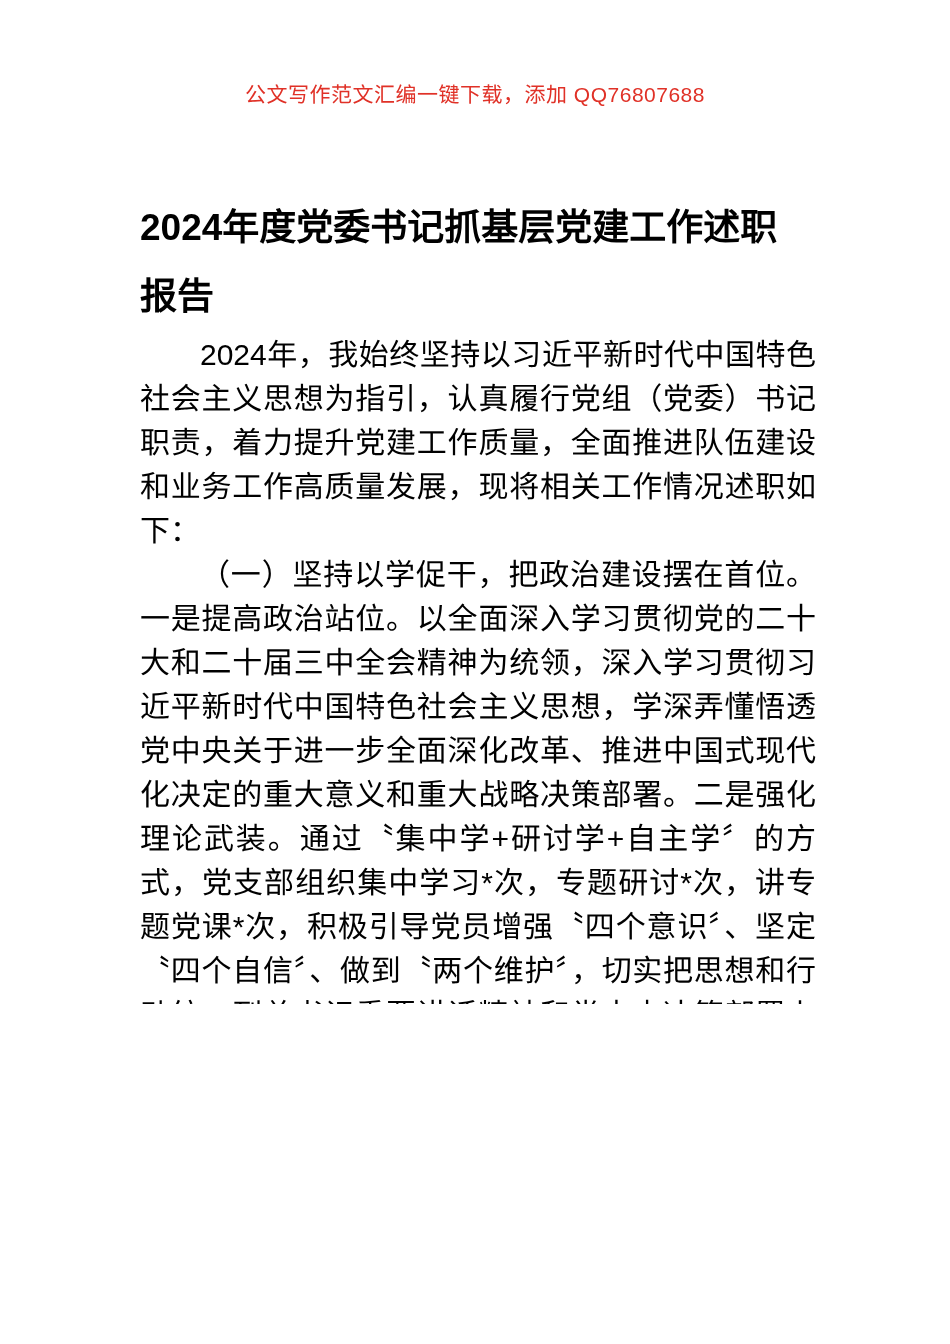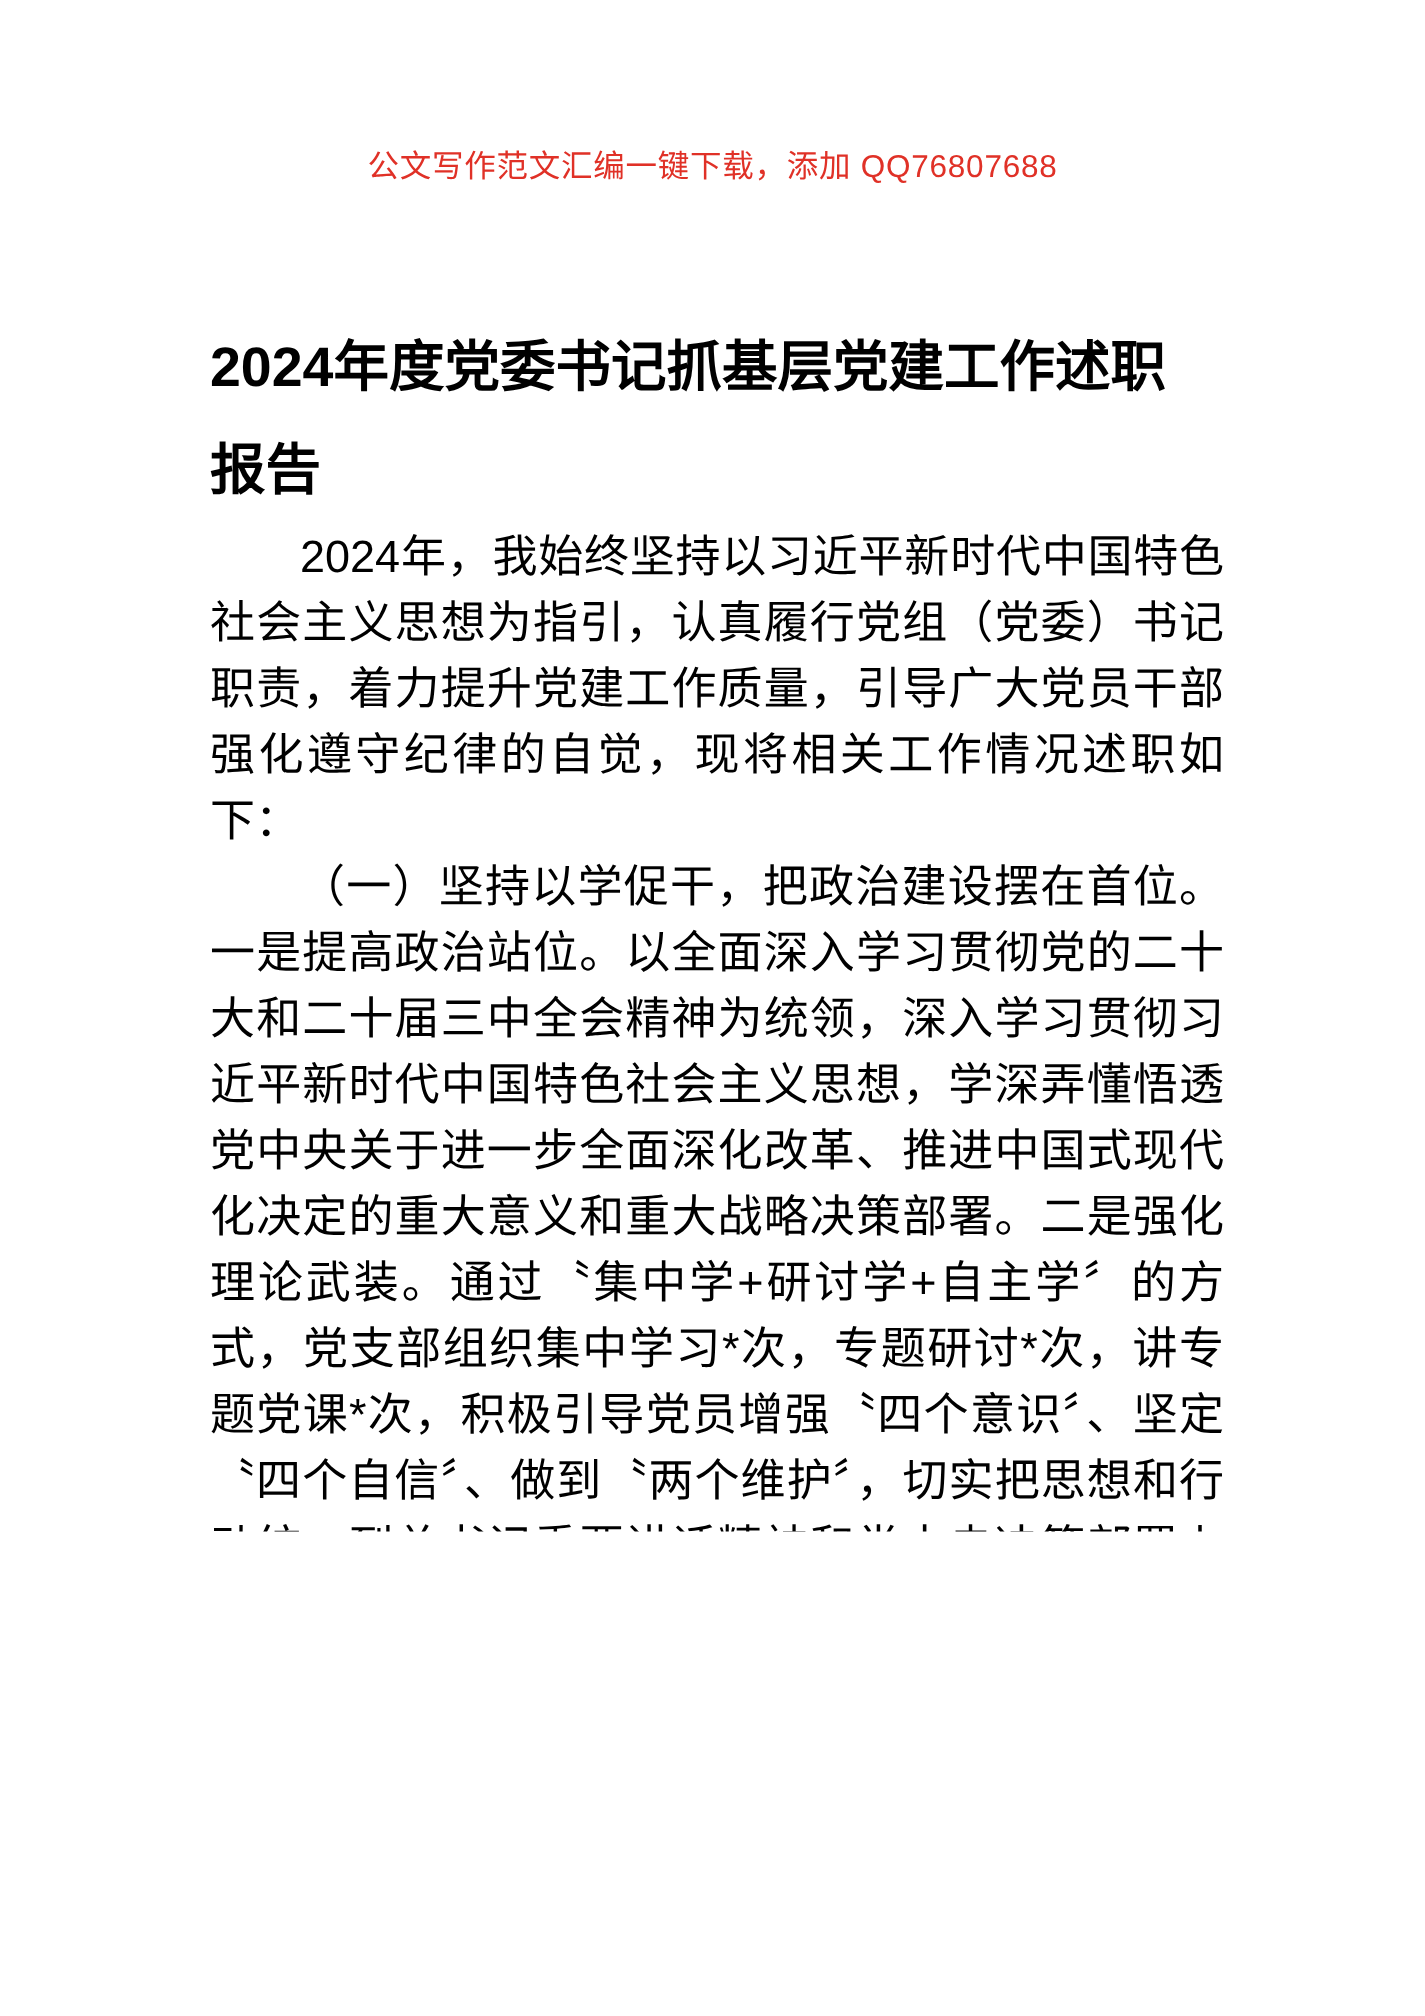--- a/index.html
+++ b/index.html
@@ -5,21 +5,21 @@
   html, body {
     margin: 0;
     padding: 0;
     background: #ffffff;
   }
 
   .page {
     position: relative;
     width: 950px;
     height: 1004px;
-    margin: 17px auto;
+    margin: 0 auto;
     background: #ffffff;
     overflow: hidden;
     font-family: "Liberation Sans", "DejaVu Sans", sans-serif;
     border-radius: 19px;
   }
 
   
   .promo-banner {
     position: absolute;
     top: 80px;
@@ -72,18 +72,18 @@
 </head>
 <body>
 
 <div class="page">
 
   <div class="promo-banner">公文写作范文汇编一键下载，添加 QQ76807688</div>
 
   <h1 class="doc-title">2024年度党委书记抓基层党建工作述职报告</h1>
 
   <div class="doc-body">
-    <p class="para">2024年，我始终坚持以习近平新时代中国特色社会主义思想为指引，认真履行党组（党委）书记职责，着力提升党建工作质量，引导广大党员干部强化遵守纪律的自觉，现将相关工作情况述职如下：</p>
+    <p class="para">2024年，我始终坚持以习近平新时代中国特色社会主义思想为指引，认真履行党组（党委）书记职责，着力提升党建工作质量，全面推进队伍建设和业务工作高质量发展，现将相关工作情况述职如下：</p>
     <p class="para">（一）坚持以学促干，把政治建设摆在首位。一是提高政治站位。以全面深入学习贯彻党的二十大和二十届三中全会精神为统领，深入学习贯彻习近平新时代中国特色社会主义思想，学深弄懂悟透党中央关于进一步全面深化改革、推进中国式现代化决定的重大意义和重大战略决策部署。二是强化理论武装。通过〝集中学+研讨学+自主学〞的方式，党支部组织集中学习*次，专题研讨*次，讲专题党课*次，积极引导党员增强〝四个意识〞、坚定〝四个自信〞、做到〝两个维护〞，切实把思想和行动统一到总书记重要讲话精神和党中央决策部署上来。三是坚持正风肃纪。深入学习贯彻《中国共产党纪律处分条例》，以良好作风保证党纪学习教育走深走实。坚持逐章逐条学、联系实际学，抓好以案促学、以训助学，通过召开警示教育会、观看警示教育片，赴警示教育基地现场教育等多种方式，坚持贯通纪律教育和党性教育，引导广大党员干部强化遵守纪律的自觉，始终做到忠诚干净担当。</p>
 
   </div>
 
 </div>
 
 </body></html>

